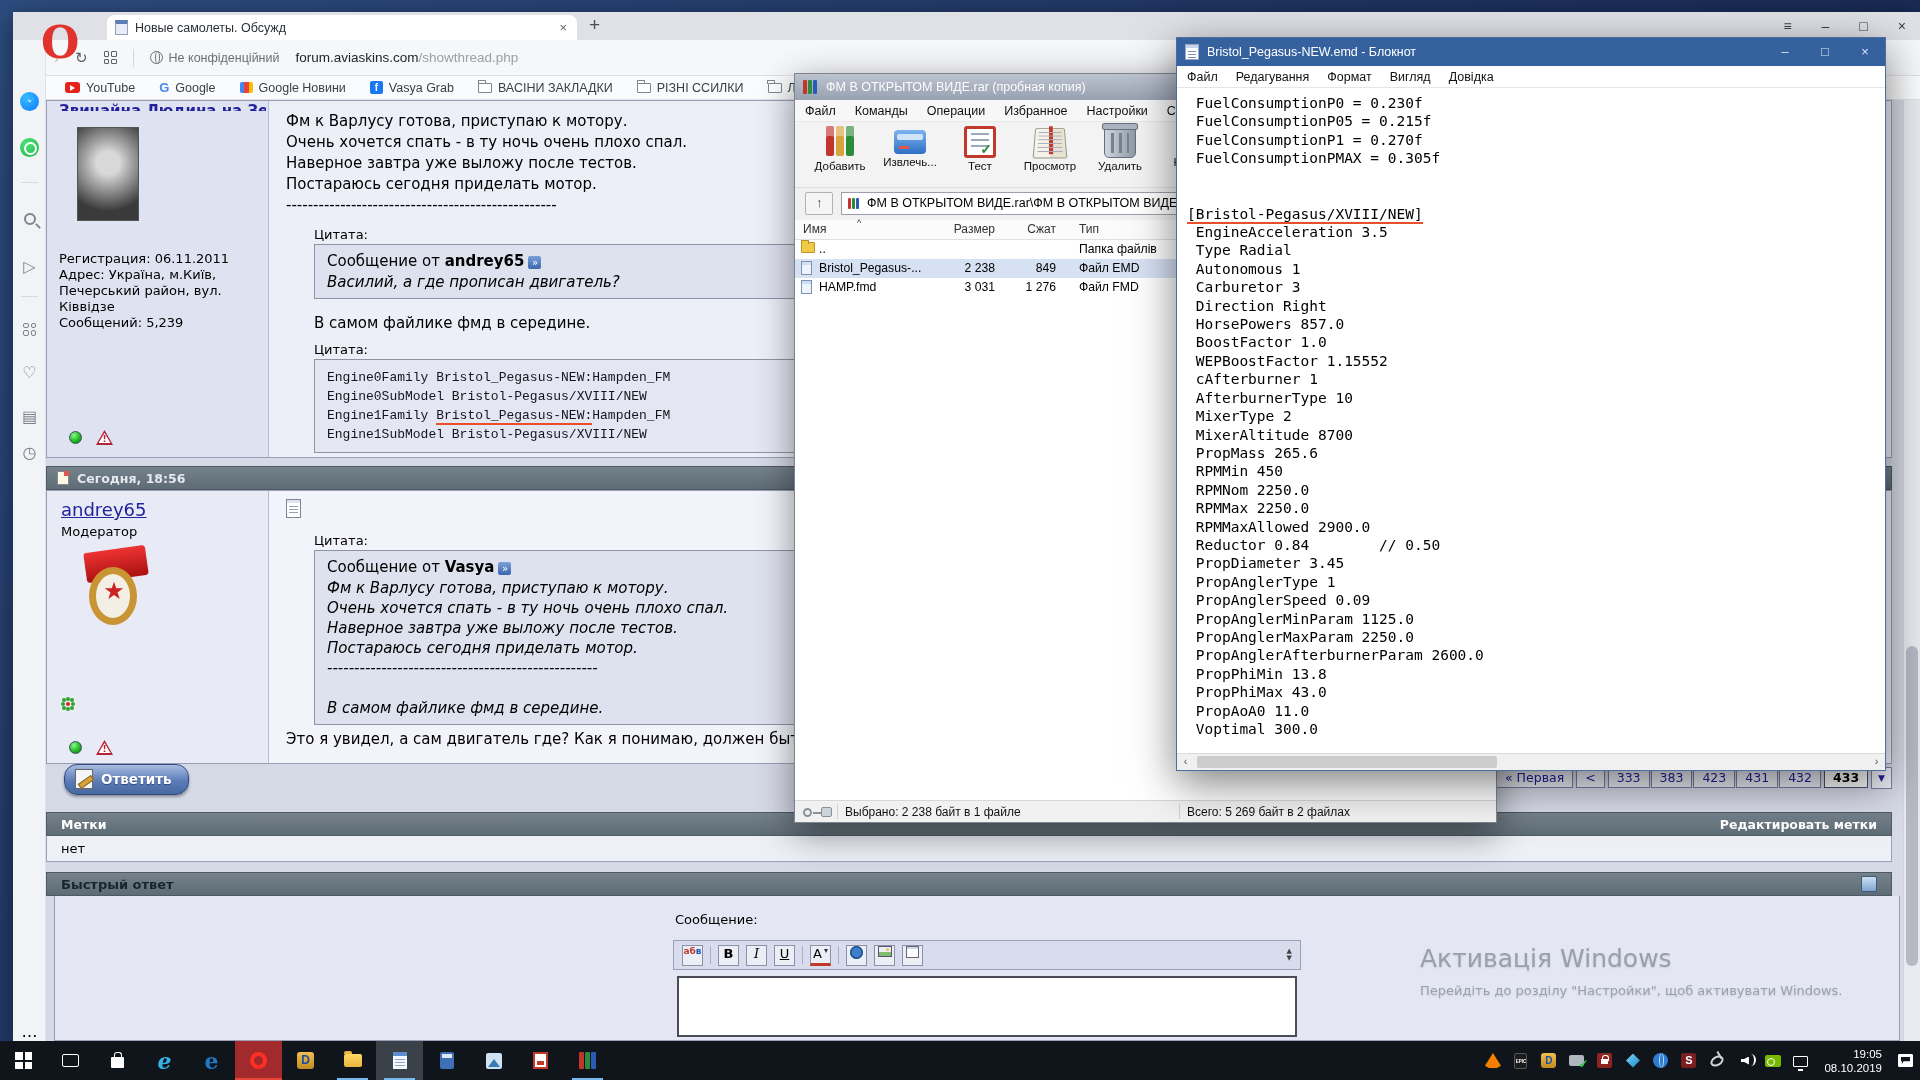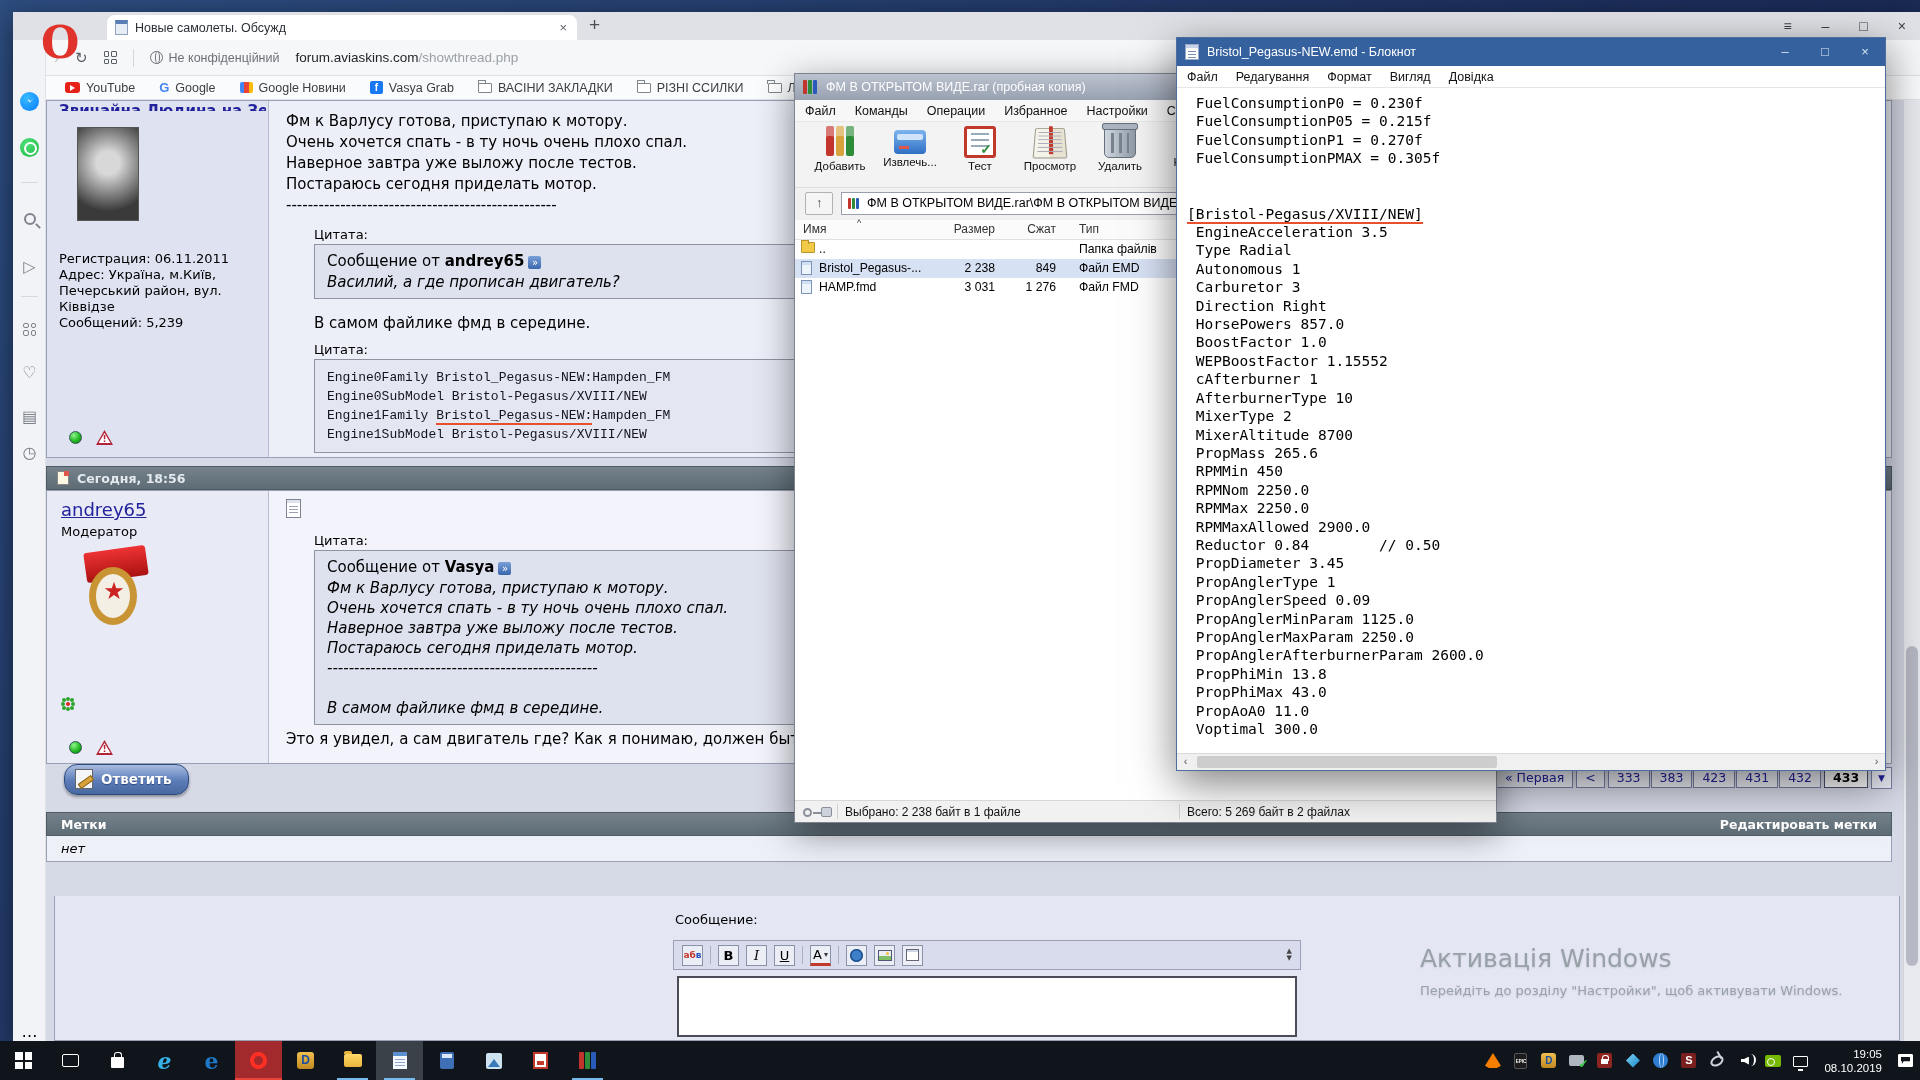--- a/index.html
+++ b/index.html
@@ -95,27 +95,27 @@
 
 .replybtn{position:absolute;display:inline-flex;align-items:center;gap:8px;padding:4px 16px 5px 10px;background:linear-gradient(#a8bce0,#5b7cb8 55%,#46699f);border:1px solid #2e4a7e;border-radius:13px;color:#fff;font:bold 13.5px "DejaVu Sans",sans-serif;text-shadow:0 1px 1px #2e4a7e;box-shadow:0 2px 3px rgba(0,0,0,.35)}
 .rb-ico{width:18px;height:20px;background:#f4f6fa;border:1px solid #666;position:relative}
 .rb-ico::after{content:"";position:absolute;left:2px;top:9px;width:14px;height:4px;background:#d8a23c;transform:rotate(-35deg);border:1px solid #86641e}
 .pagrow{position:absolute;display:flex;align-items:center;gap:3px;font-size:12.5px}
 .pag-label{color:#000;background:#cfd3e2;padding:3px 8px;border:1px solid #aab0c4}
 .pbtn{background:#eef0f8;border:1px solid #7b82a8;color:#22229c;padding:2px 8px;text-decoration:none}
 .pbtn.cur{background:#fff;border:1px solid #4c5270;color:#000;font-weight:bold}
 .tagsbar{position:absolute;left:0;width:1846px;height:24px;background:linear-gradient(#75828c,#5e6c76);border:1px solid #4e5a64;display:flex;align-items:center;justify-content:space-between;padding:0 14px}
 .tagsbar a{color:#fff;font:bold 12.5px "DejaVu Sans",sans-serif;}
-.tagsval{position:absolute;left:0;width:1846px;height:26px;background:#eef0f8;border:1px solid #99a0b6;border-top:none;display:flex;align-items:center;padding-left:14px;font-style:italic;font-size:13px}
+.tagsval{position:absolute;left:0;width:1846px;height:26px;background:#eef0f8;border:1px solid #99a0b6;border-top:none;display:flex;align-items:center;padding-left:14px;font-size:13px}
 .qr-ico{width:16px;height:16px;background:linear-gradient(#cfe0f2,#7da4cc);border:1px solid #3a5a80;border-radius:2px}
 .editor-panel{position:absolute;left:8px;width:1846px;background:#e4e7f3;border:1px solid #99a0b6;border-top:none}
 .msg-label{position:absolute;font-size:13px;color:#000}
 .ed-toolbar{position:absolute;height:30px;width:628px;background:#d9dcec;border:1px solid #9aa0b5;display:flex;align-items:center;gap:7px;padding:0 8px}
 .ed-sep{width:1px;height:18px;background:#aab0c2}
-.edb{min-width:21px;height:21px;background:#eceef6;border:1px solid #8b92a8;display:flex;align-items:center;justify-content:center;font-size:13px}
+.edb{min-width:21px;height:21px;background:#eceef6;border:1px solid #8b92a8;display:flex;align-items:flex-start;justify-content:center;font-size:13px}
 .spell{font:bold 9px "DejaVu Sans",sans-serif;color:#c0392b;letter-spacing:0}
 .spell i{color:#2255bb;font-style:normal}
 .caret{font-size:8px;color:#333;margin-left:2px}
 .ed-img{width:14px;height:11px;border:1.5px solid #557;background:linear-gradient(transparent 55%,#7fbf6a 55%);position:relative}
 .ed-img::after{content:"";position:absolute;right:2px;top:1px;width:3px;height:3px;border-radius:50%;background:#f3c13a}
 .ed-globe{width:13px;height:13px;border-radius:50%;background:#3f7ec8;box-shadow:inset 0 0 0 1.5px #1c4f8c;position:relative}
 .ed-quote{width:13px;height:12px;background:#fff;border:1.2px solid #667;box-shadow:inset 0 2px 0 #cfd6e6}
 .stepper{margin-left:auto;display:flex;flex-direction:column;font-size:7px;color:#444;line-height:7px}
 .msgbox{position:absolute;background:#fff;border:2px solid #4c4c58}
 .watermark{position:absolute;color:#98a0a8;text-shadow:0 1px 2px rgba(0,0,0,.12)}
@@ -460,20 +460,24 @@
     </div>
 
     <div class="tagsbar" style="top:712px">
       <a>Метки</a>
       <a>Редактировать метки</a>
     </div>
     <div class="tagsval" style="top:736px">
       <span>нет</span>
     </div>
 
+    <div class="tagsbar" style="top:772px">
+      <span style="color:#17262e;font:bold 13px 'DejaVu Sans',sans-serif">Быстрый ответ</span>
+      <span class="qr-ico"></span>
+    </div>
     <div class="editor-panel" style="top:796px;height:145px">
       <div class="msg-label" style="left:620px;top:16px">Сообщение:</div>
       <div class="ed-toolbar" style="left:618px;top:44px">
         <span class="edb">
             <span class="spell"><span>аб</span><i>в</i></span>
           </span>
         <span class="ed-sep"></span>
         <span class="edb" style="font-weight:bold">B</span>
         <span class="edb" style="font-style:italic;font-family:'DejaVu Serif',serif">I</span>
         <span class="edb" style="text-decoration:underline">U</span>

